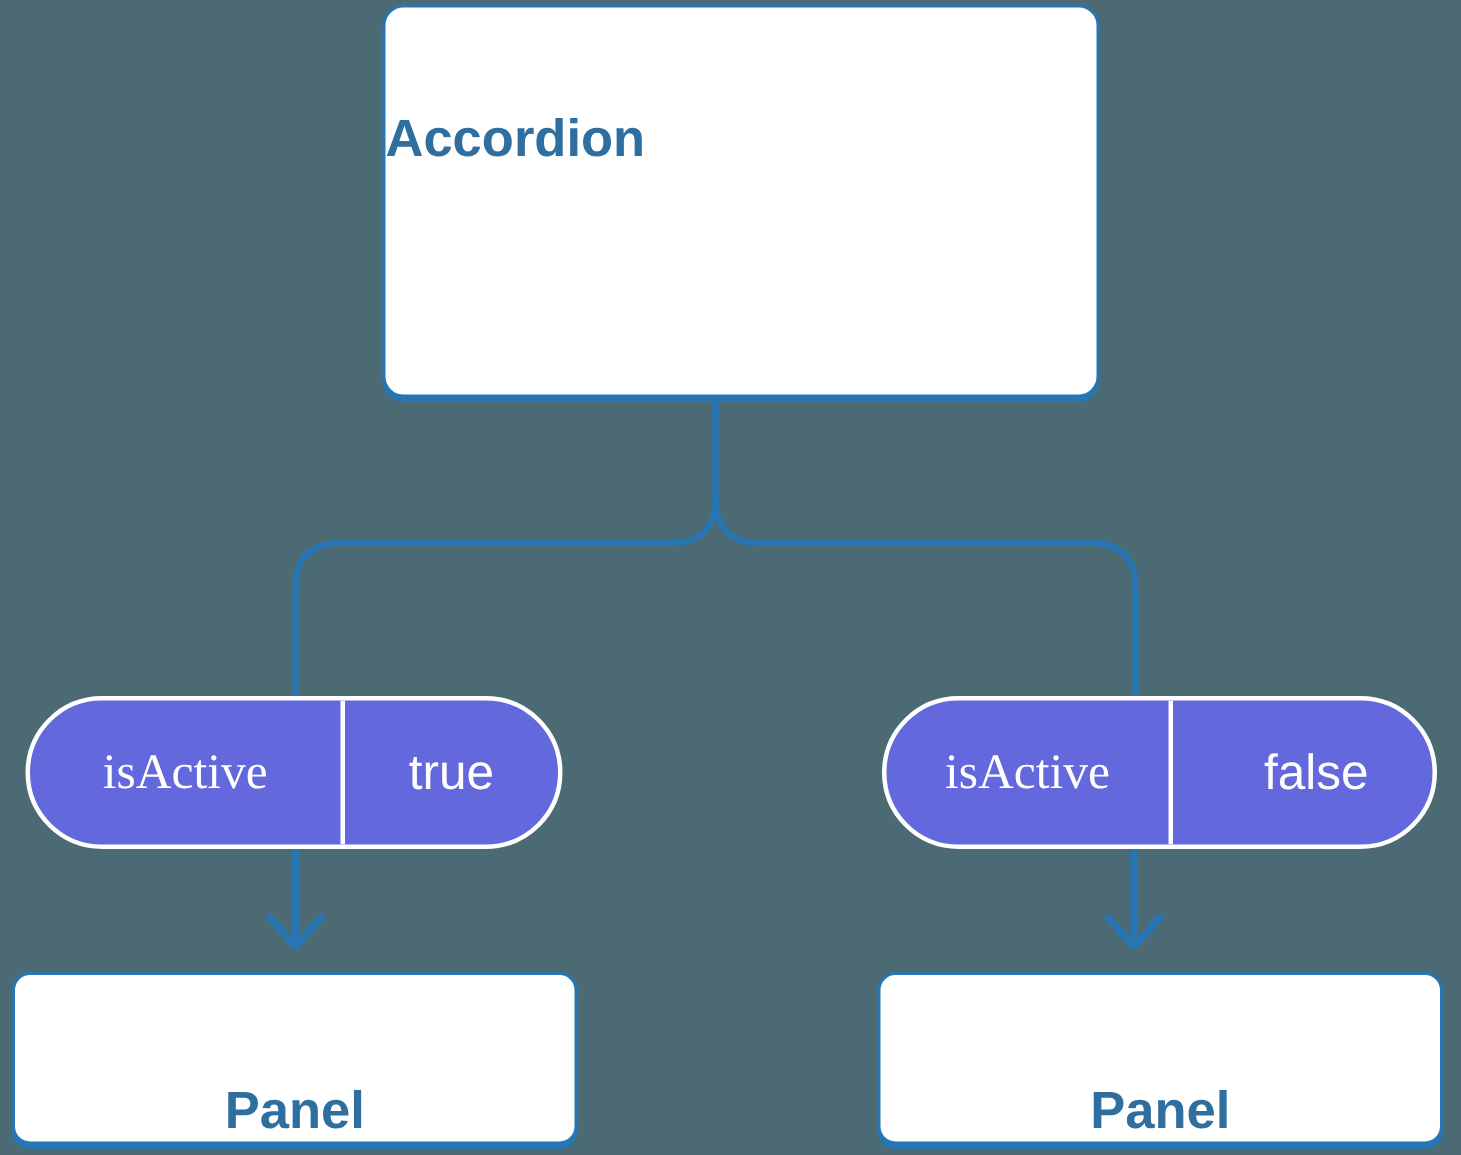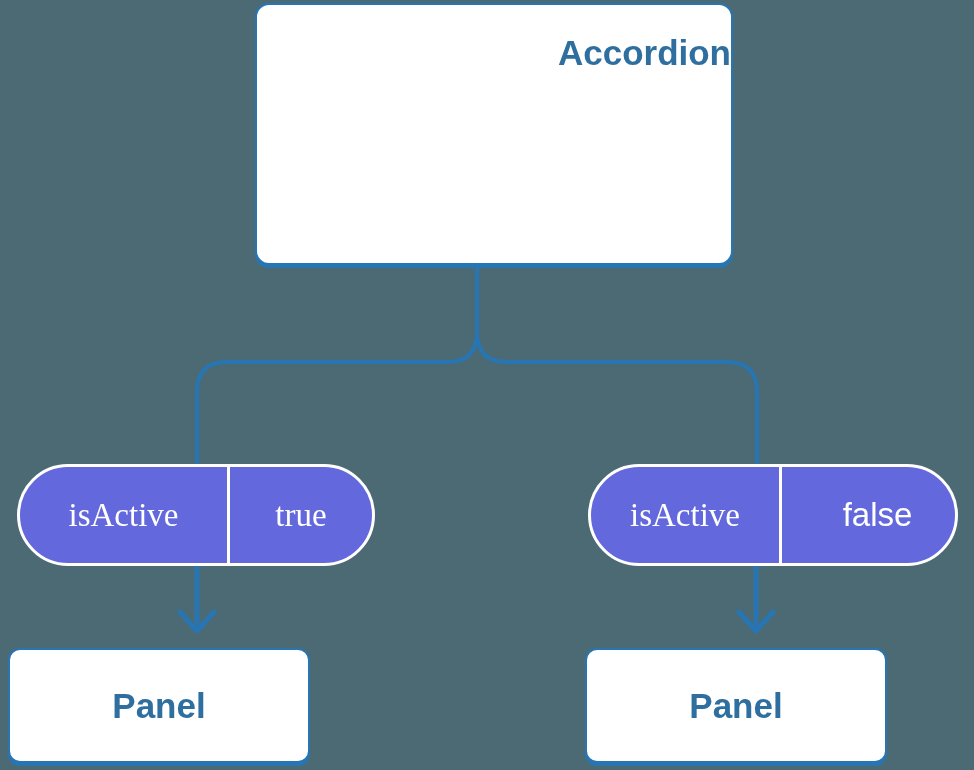--- a/index.html
+++ b/index.html
@@ -26,22 +26,22 @@
   
   .card{
     position:absolute;left:255px;top:3px;width:478px;height:262px;
     background:var(--white);
     border:2px solid var(--connector-blue);
     border-radius:14px;
     box-shadow:0 3px 0 var(--connector-blue);
     z-index:1;
   }
   .card-title{
-    margin-top:28px;
-    text-align:right;
+    margin-top:68px;
+    text-align:left;
     font-size:35px;
     font-weight:600;
     color:var(--label-blue);
   }
   .prop-pill{
     position:absolute;left:51px;top:115px;width:373px;height:102px;
     border:2px solid var(--pill-purple);
     border-radius:60px;
     display:flex;
     color:var(--pill-purple);
@@ -72,31 +72,31 @@
   .state-pill .state-name{
     flex:1;
     display:flex;align-items:center;justify-content:center;
     border-right:3px solid var(--white);
     font-family:Liberation Serif, serif;
   }
   .state-pill .state-value{
     display:flex;align-items:center;justify-content:center;
   }
   .state-pill.left{left:17px;width:358px;}
-  .state-pill.left .state-value{width:142px;font-family:Liberation Serif, serif;}
+  .state-pill.left .state-value{width:142px;}
   .state-pill.right{left:588px;width:370px;}
   .state-pill.right .state-value{width:155px;margin-left:18px;}
   
   .panel{
-    position:absolute;top:648px;width:302px;height:115px;
+    position:absolute;top:648px;width:377px;height:115px;
     background:var(--white);
     border:2px solid var(--connector-blue);
     border-radius:12px;
     box-shadow:0 3px 0 var(--connector-blue);
-    display:flex;align-items:center;justify-content:center;
+    display:flex;align-items:flex-end;justify-content:center;
     font-size:35px;font-weight:600;color:var(--label-blue);
     z-index:1;
   }
   .panel.left{left:8px;}
   .panel.right{left:585px;}
 </style>
 </head>
 <body>
 
 <svg class="connectors" width="974" height="770" viewBox="0 0 974 770">

